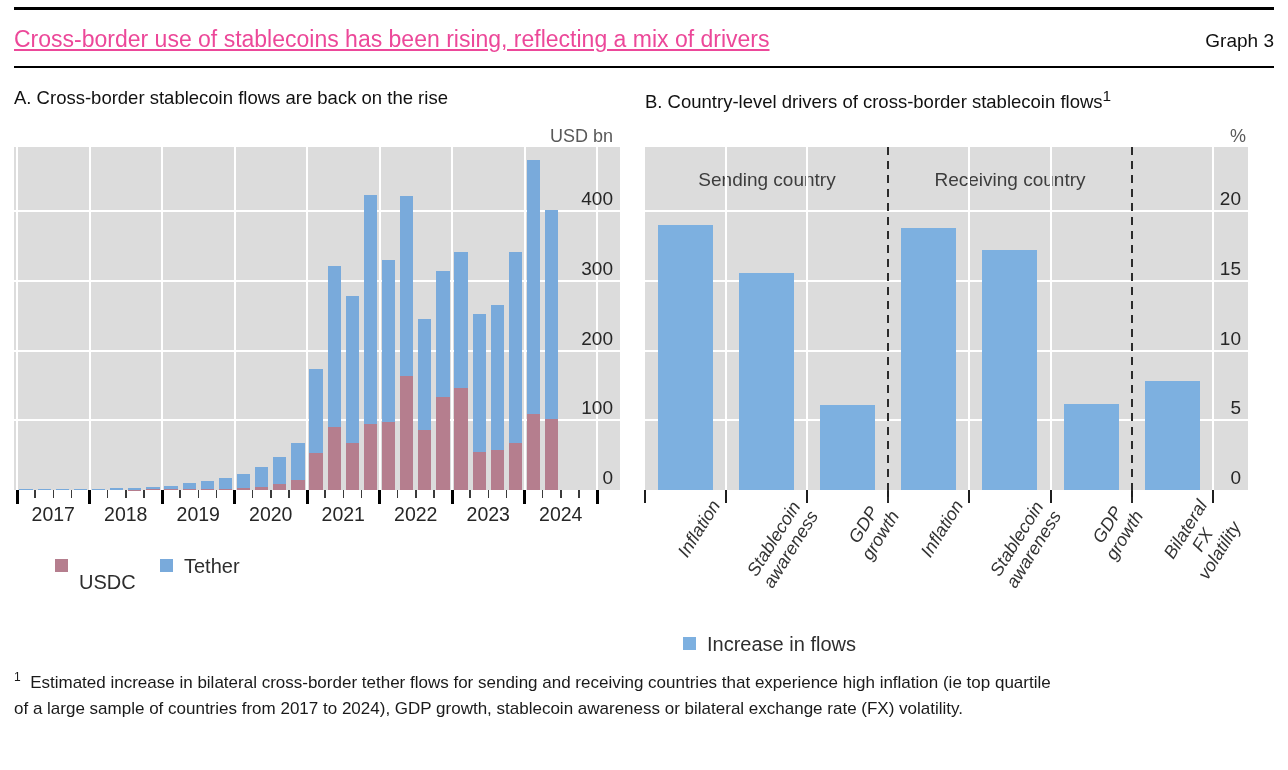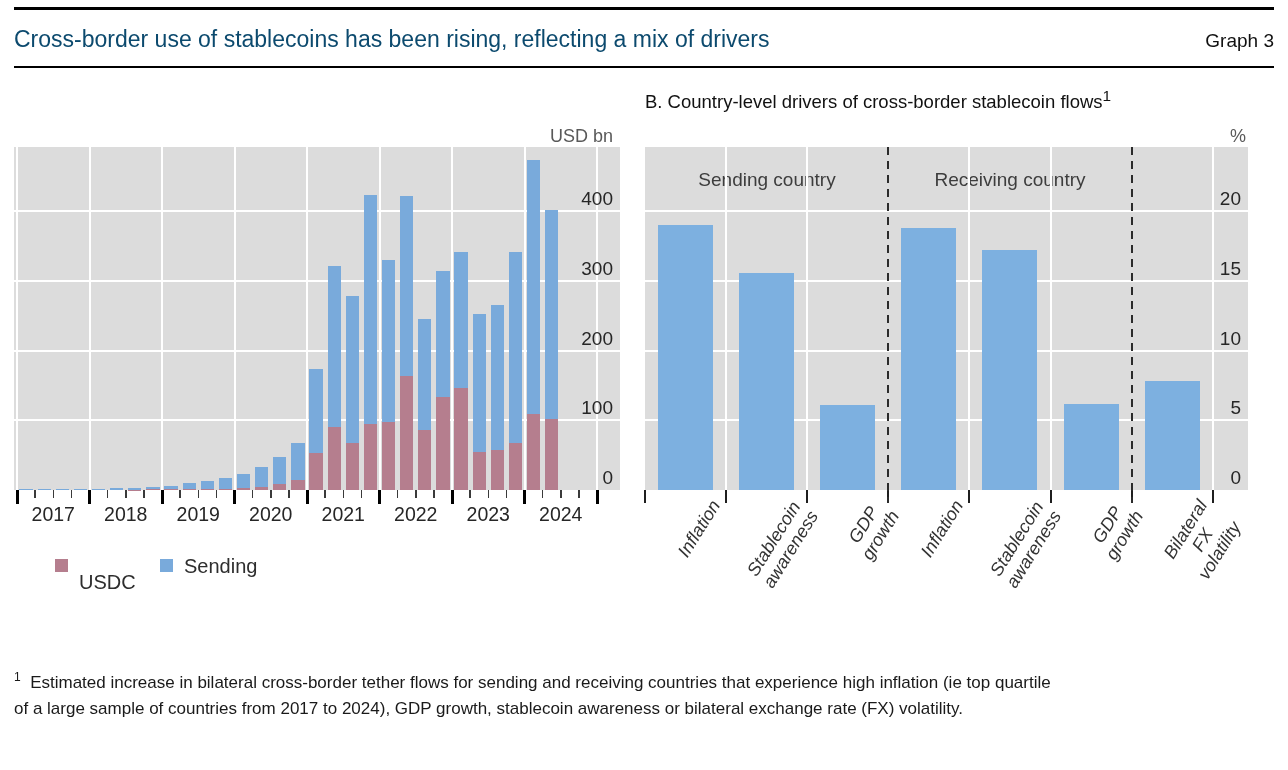--- a/index.html
+++ b/index.html
@@ -1,20 +1,20 @@
 <!DOCTYPE html>
 <html><head>
 <meta charset="utf-8">
 <style>
   html,body{margin:0;padding:0;background:#ffffff;}
   .page{position:relative;width:1288px;height:770px;background:#fff;
         font-family:"Liberation Sans","DejaVu Sans",sans-serif;color:#1a1a1a;overflow:hidden;}
   .rule-top{position:absolute;left:14px;width:1260px;top:7px;height:3px;background:#000;}
   .rule-title{position:absolute;left:14px;width:1260px;top:66px;height:2px;background:#000;}
-  .main-title{position:absolute;left:14px;top:26px;font-size:23px;color:#0c4a6e;}
+  .main-title{position:absolute;left:14px;top:26px;font-size:23px;color:#ec4899;text-decoration:underline;}
   .graph-label{position:absolute;right:14px;top:30px;font-size:19px;color:#111;}
   .panel-title{position:absolute;top:87px;font-size:18.5px;color:#111;}
   .pt-a{left:14px;} .pt-b{left:645px;}
   .unit-label{position:absolute;top:126px;font-size:18px;color:#595959;text-align:right;}
   .ul-a{left:500px;width:113px;} .ul-b{left:1186px;width:60px;}
   .plot{position:absolute;top:147px;height:343px;background:#dcdcdc;}
   .plot-a{left:14px;width:606px;}
   .plot-b{left:645px;width:603px;}
   .hgrid{position:absolute;left:0;right:0;height:2px;background:#ffffff;}
   .vgrid{position:absolute;top:0;bottom:0;width:2px;background:#ffffff;}
@@ -50,20 +50,21 @@
 </head>
 <body>
 
 <div class="page">
 
   <div class="rule-top"></div>
   <div class="main-title">Cross-border use of stablecoins has been rising, reflecting a mix of drivers</div>
   <div class="graph-label">Graph 3</div>
   <div class="rule-title"></div>
 
+  <div class="panel-title pt-a">A. Cross-border stablecoin flows are back on the rise</div>
   <div class="panel-title pt-b"><span>B. Country-level drivers of cross-border stablecoin flows</span><sup>1</sup></div>
 
   <div class="unit-label ul-a">USD bn</div>
   <div class="unit-label ul-b">%</div>
 
   <div class="plot plot-a">
       <div class="vgrid" style="left: 2px;"></div>
       <div class="vgrid" style="left: 74.5px;"></div>
       <div class="vgrid" style="left: 147px;"></div>
       <div class="vgrid" style="left: 219.5px;"></div>
@@ -275,20 +276,24 @@
       <div class="b-xlabel" style="left: 549.7px;">
         <span>Bilateral FX
 volatility</span>
       </div>
     </div>
 
   <div class="legend legend-a">
     <span class="sq" style="background: rgb(181, 126, 142);"></span>
     <span class="leg-t1">USDC</span>
     <span class="sq sq2" style="background: rgb(121, 170, 219);"></span>
-    <span class="leg-t2">Sending</span>
+    <span class="leg-t2">Tether</span>
   </div>
 
+  <div class="legend legend-b">
+    <span class="sq" style="background: rgb(125, 176, 224);"></span>
+    <span class="leg-bt">Increase in flows</span>
+  </div>
 
   <div class="footnote"><sup>1</sup>&nbsp;&nbsp;<span>Estimated increase in bilateral cross-border tether flows for sending and receiving countries that experience high inflation (ie top quartile</span><br><span>of a large sample of countries from 2017 to 2024), GDP growth, stablecoin awareness or bilateral exchange rate (FX) volatility.</span></div>
 
 
 </div>
 
 </body></html>

